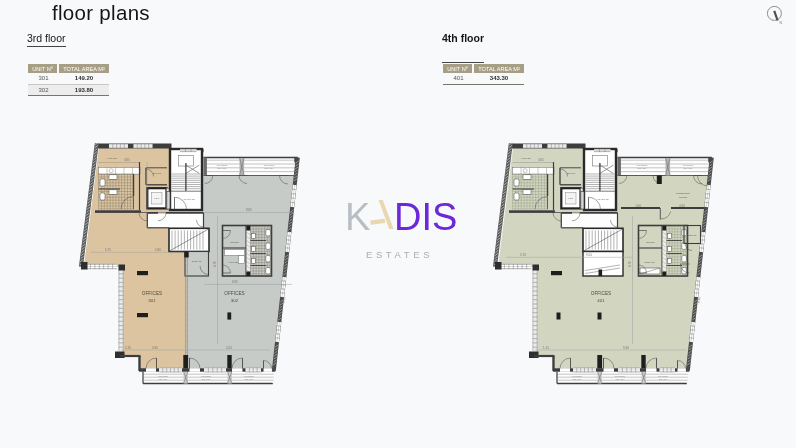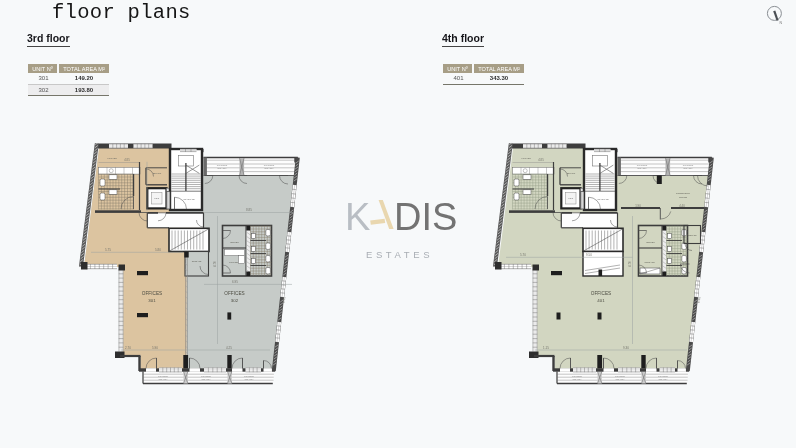--- a/index.html
+++ b/index.html
@@ -1,22 +1,22 @@
 <!DOCTYPE html>
 <html><head><meta charset="utf-8"><style>
 html,body{margin:0;padding:0;}
 body{width:796px;height:448px;background:#f7f9fa;font-family:"Liberation Sans",sans-serif;overflow:hidden;position:relative;}
 .abs{position:absolute;}
 </style></head><body>
 
-<div class="abs" style="left:52px;top:1px;font-size:20.5px;color:#161616;letter-spacing:0.3px;font-family:Liberation Mono, monospace;">floor plans</div>
+<div class="abs" style="left:52px;top:1px;font-size:20.5px;color:#161616;letter-spacing:0.3px;">floor plans</div>
 
-<div class="abs" style="left:27px;top:32px;font-size:10.5px;font-weight:bold;color:#16161a;border-bottom:1px solid #444;padding-bottom:2px;">3rd floor</div>
+<div class="abs" style="left:27px;top:32px;font-size:10.5px;font-weight:normal;color:#16161a;border-bottom:1px solid #444;padding-bottom:2px;">3rd floor</div>
 
-<div class="abs" style="left:442px;top:32px;font-size:10.5px;font-weight:bold;color:#16161a;border-bottom:1px solid #444;padding-bottom:2px;">4th floor</div>
+<div class="abs" style="left:442px;top:32px;font-size:10.5px;font-weight:bold;color:#16161a;border-bottom:1px solid #444;padding-bottom:18px;">4th floor</div>
 
 <div class="abs" style="left:28px;top:64px;font-size:5.6px;">
     <div style="display:flex;">
       <div style="width:29px;height:9px;background:#a79e86;color:#fff;display:flex;align-items:center;justify-content:center;margin-right:2px;">UNIT Nº</div>
       <div style="width:50px;height:9px;background:#a79e86;color:#fff;display:flex;align-items:center;justify-content:center;">TOTAL AREA M²</div>
     </div>
     <div style="display:flex;background:transparent;border-bottom:0.8px solid #c8c8c8;height:10.5px;align-items:center;">
       <div style="width:31px;text-align:center;color:#555;font-size:6px;">301</div>
       <div style="width:50px;text-align:center;color:#2e2e2e;font-size:6px;font-weight:bold;">149.20</div>
     </div>
@@ -31,21 +31,21 @@
       <div style="width:29px;height:9px;background:#a79e86;color:#fff;display:flex;align-items:center;justify-content:center;margin-right:2px;">UNIT Nº</div>
       <div style="width:50px;height:9px;background:#a79e86;color:#fff;display:flex;align-items:center;justify-content:center;">TOTAL AREA M²</div>
     </div>
     <div style="display:flex;background:transparent;border-bottom:1.3px solid #76766a;height:10.5px;align-items:center;">
       <div style="width:31px;text-align:center;color:#555;font-size:6px;">401</div>
       <div style="width:50px;text-align:center;color:#2e2e2e;font-size:6px;font-weight:bold;">343.30</div>
     </div>
   </div>
 
 <div class="abs" style="left:345px;top:196px;font-size:38px;color:#b9bec4;">K</div>
-<div class="abs" style="left:394px;top:196px;font-size:38px;color:#737373;">DIS</div>
+<div class="abs" style="left:394px;top:196px;font-size:38px;color:#6d28d9;">DIS</div>
 
 <svg class="abs" style="left:362px;top:195px;" width="40" height="40" viewBox="0 0 40 40">
 <polygon points="16.6,5 20.8,5 31.6,34 27.2,34" fill="#e9d7af"></polygon>
 <polygon points="8.2,25.5 22.6,23.7 23.2,27.9 8.8,29.7" fill="#e9d7af"></polygon>
 </svg>
 
 <div class="abs" style="left:366px;top:235px;font-size:9.5px;color:#a9aeb4;letter-spacing:3.6px;margin-top:14px;">ESTATES</div>
 
 <svg class="abs" style="left:764px;top:3px;" width="26" height="26" viewBox="0 0 26 26">
 <circle cx="10.4" cy="10.4" r="7" fill="none" stroke="#8a8f94" stroke-width="1"></circle>

